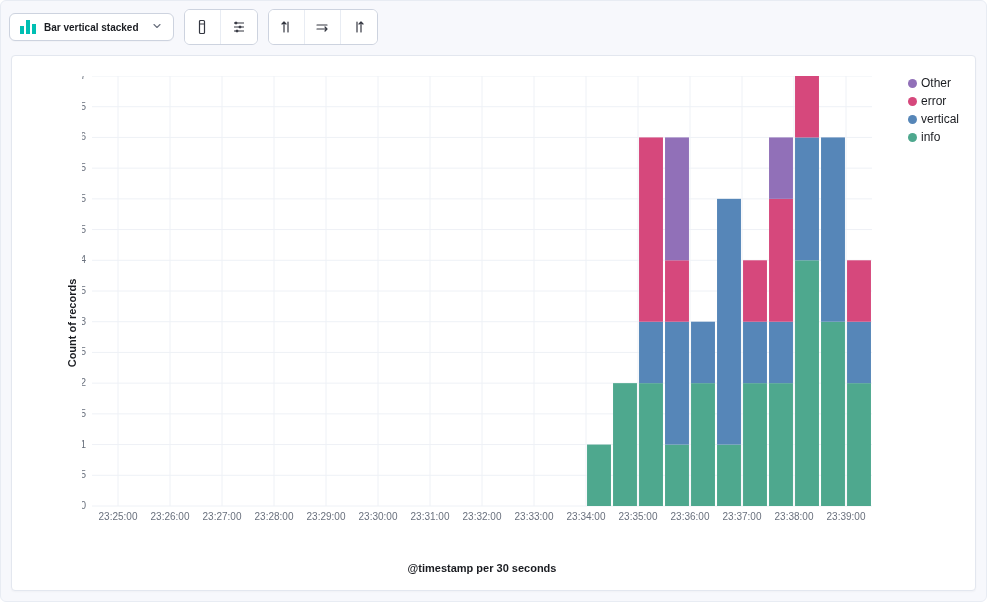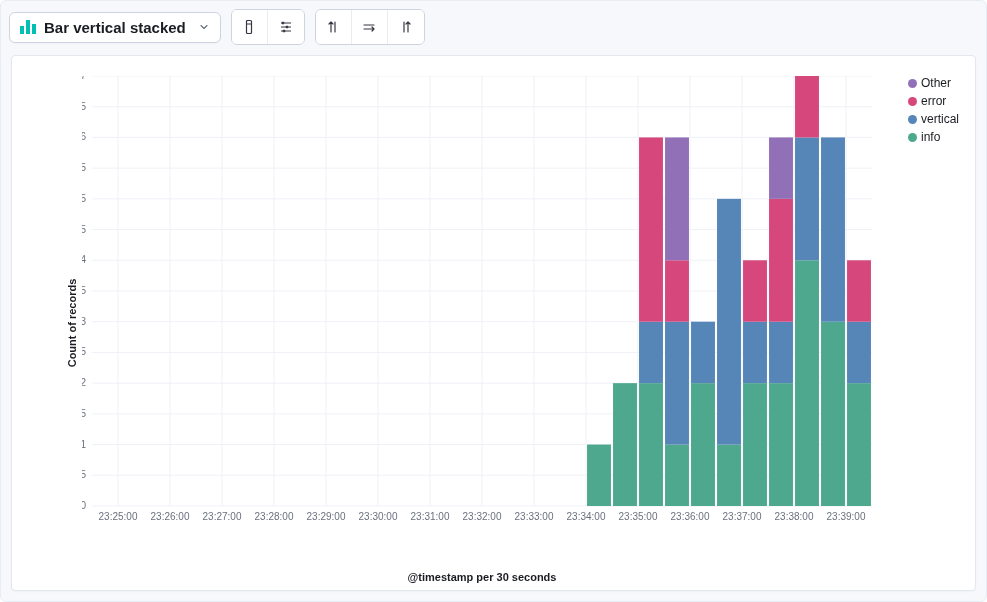--- a/index.html
+++ b/index.html
@@ -1,32 +1,32 @@
 <!DOCTYPE html>
 <html><head>
 <meta charset="utf-8">
 <style>
   html, body { margin:0; padding:0; font-family:-apple-system,BlinkMacSystemFont,"Segoe UI",Helvetica,Arial,sans-serif; font-size:12px; color:#1a1c21; background:#fff;}
   .app { width:987px; height:602px; box-sizing:border-box; background:#f7f8fc; border:1px solid #e8ecf3; border-radius:6px; position:relative;}
   .toolbar { display:flex; align-items:center; gap:10px; padding:8px 8px 0 8px;}
-  .chart-select { display:flex; align-items:center; gap:8px; background:#fff; border:1px solid #cdd3df; border-radius:6px; padding:6px 10px; font-weight:700; font-size:15px; color:#1a1c21; cursor:pointer; box-shadow:0 1px 0 rgba(0,0,0,0.02);}
+  .chart-select { display:flex; align-items:center; gap:8px; background:#fff; border:1px solid #cdd3df; border-radius:6px; padding:6px 10px; font-weight:700; font-size:10px; color:#1a1c21; cursor:pointer; box-shadow:0 1px 0 rgba(0,0,0,0.02);}
   .chart-select .ico { display:flex; gap:2px; align-items:flex-end;}
   .chart-select .ico span{ width:4px; background:#00bfb3; display:inline-block;}
   .chart-select .ico span:nth-child(1){height:8px;}
   .chart-select .ico span:nth-child(2){height:14px;}
   .chart-select .ico span:nth-child(3){height:10px;}
   .chevron { margin-left:4px; color:#69707d;}
   .btn-group { display:flex; border:1px solid #cdd3df; border-radius:6px; background:#fff; overflow:hidden;}
   .btn { width:36px; height:34px; display:flex; align-items:center; justify-content:center; color:#343741; border:none; background:#fff; cursor:pointer; border-right:1px solid #e8ecf3;}
   .btn:last-child{border-right:none;}
   .btn svg{stroke:#343741;}
   .panel { position:absolute; left:10px; right:10px; top:54px; bottom:10px; background:#fff; border:1px solid #e3e7ef; border-radius:4px; box-shadow:0 1px 2px rgba(0,0,0,0.03);}
   .plot { position:absolute; left:70px; top:20px; width:800px; height:460px;}
   .ylabel { position:absolute; left:16px; top:50%; transform:translateY(-50%) rotate(-90deg); transform-origin:center; font-weight:700; font-size:11px; white-space:nowrap;}
-  .xlabel { position:absolute; left:70px; width:800px; text-align:center; bottom:7px; font-weight:700; font-size:11px;}
+  .xlabel { position:absolute; left:70px; width:800px; text-align:center; bottom:16px; font-weight:700; font-size:11px;}
   .grid line{stroke:#eef1f6; stroke-width:1;}
   .axis text{fill:#69707d; font-size:10px;}
   .legend { position:absolute; right:16px; top:18px; font-size:12px;}
   .legend-item{ display:flex; align-items:center; gap:4px; padding:2px 0; cursor:pointer;}
   .legend-item .dot{ width:9px; height:9px; border-radius:50%; display:inline-block;}
 </style>
 </head>
 <body>
 <div class="app">
 

